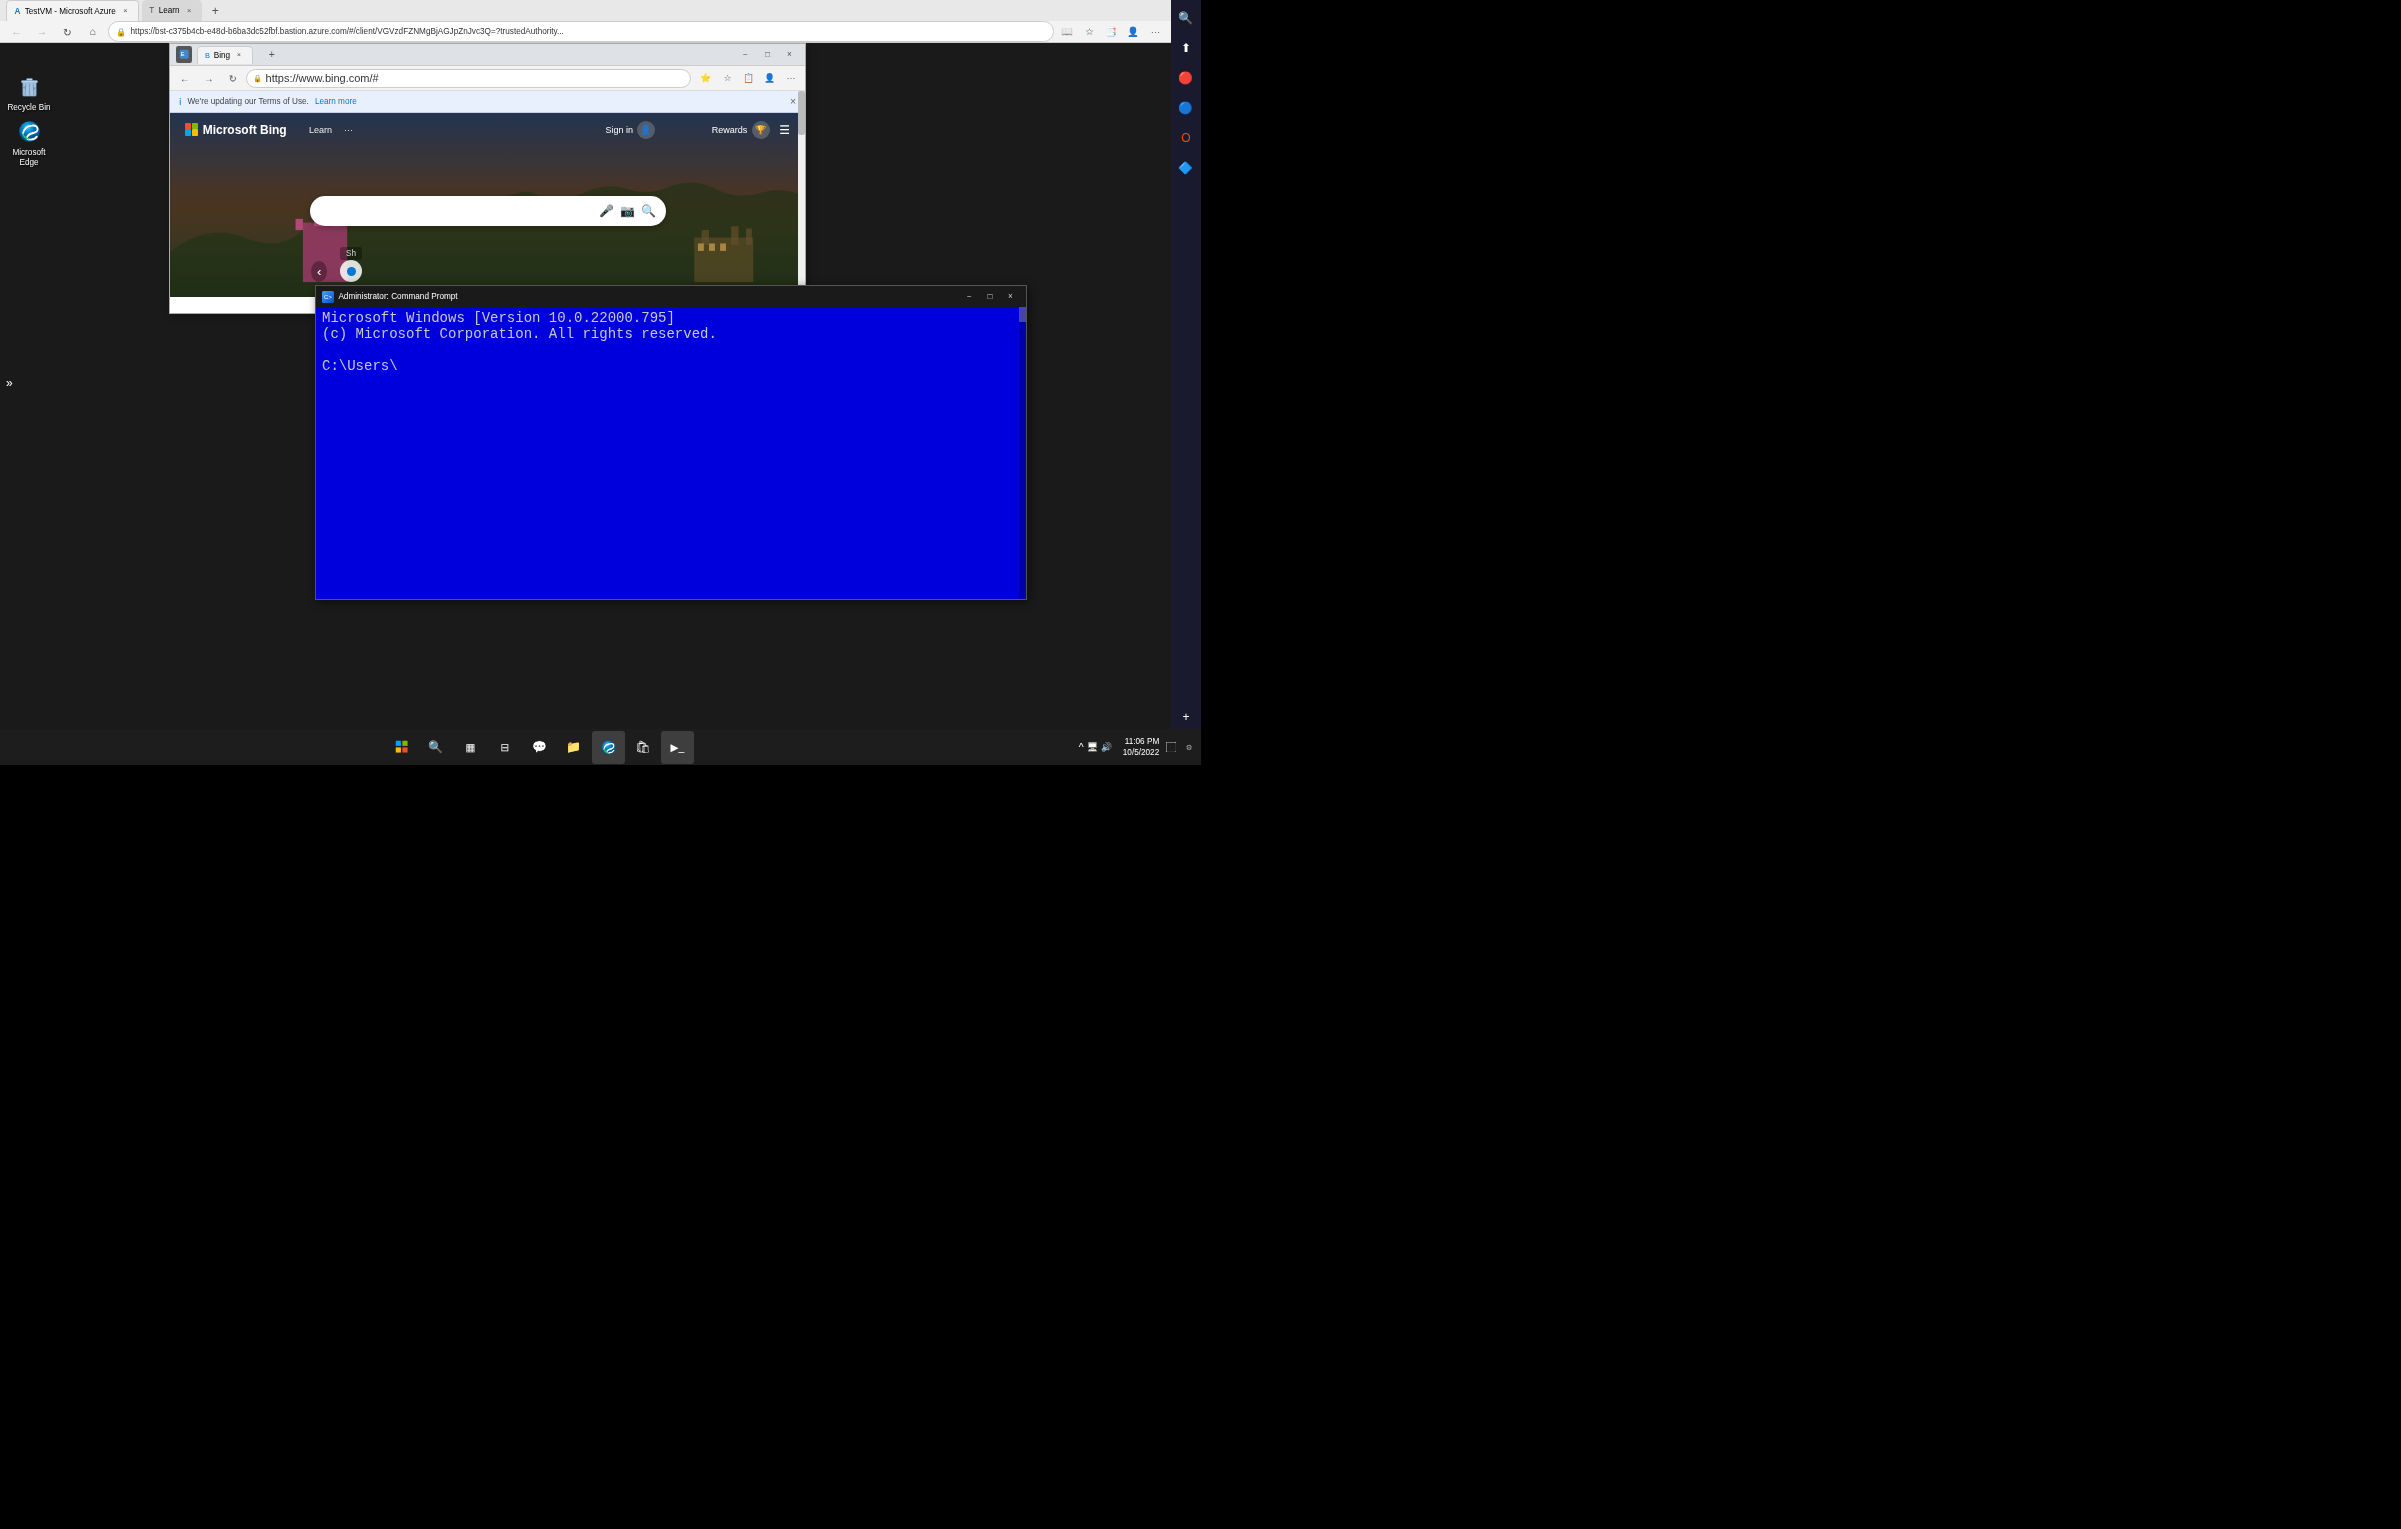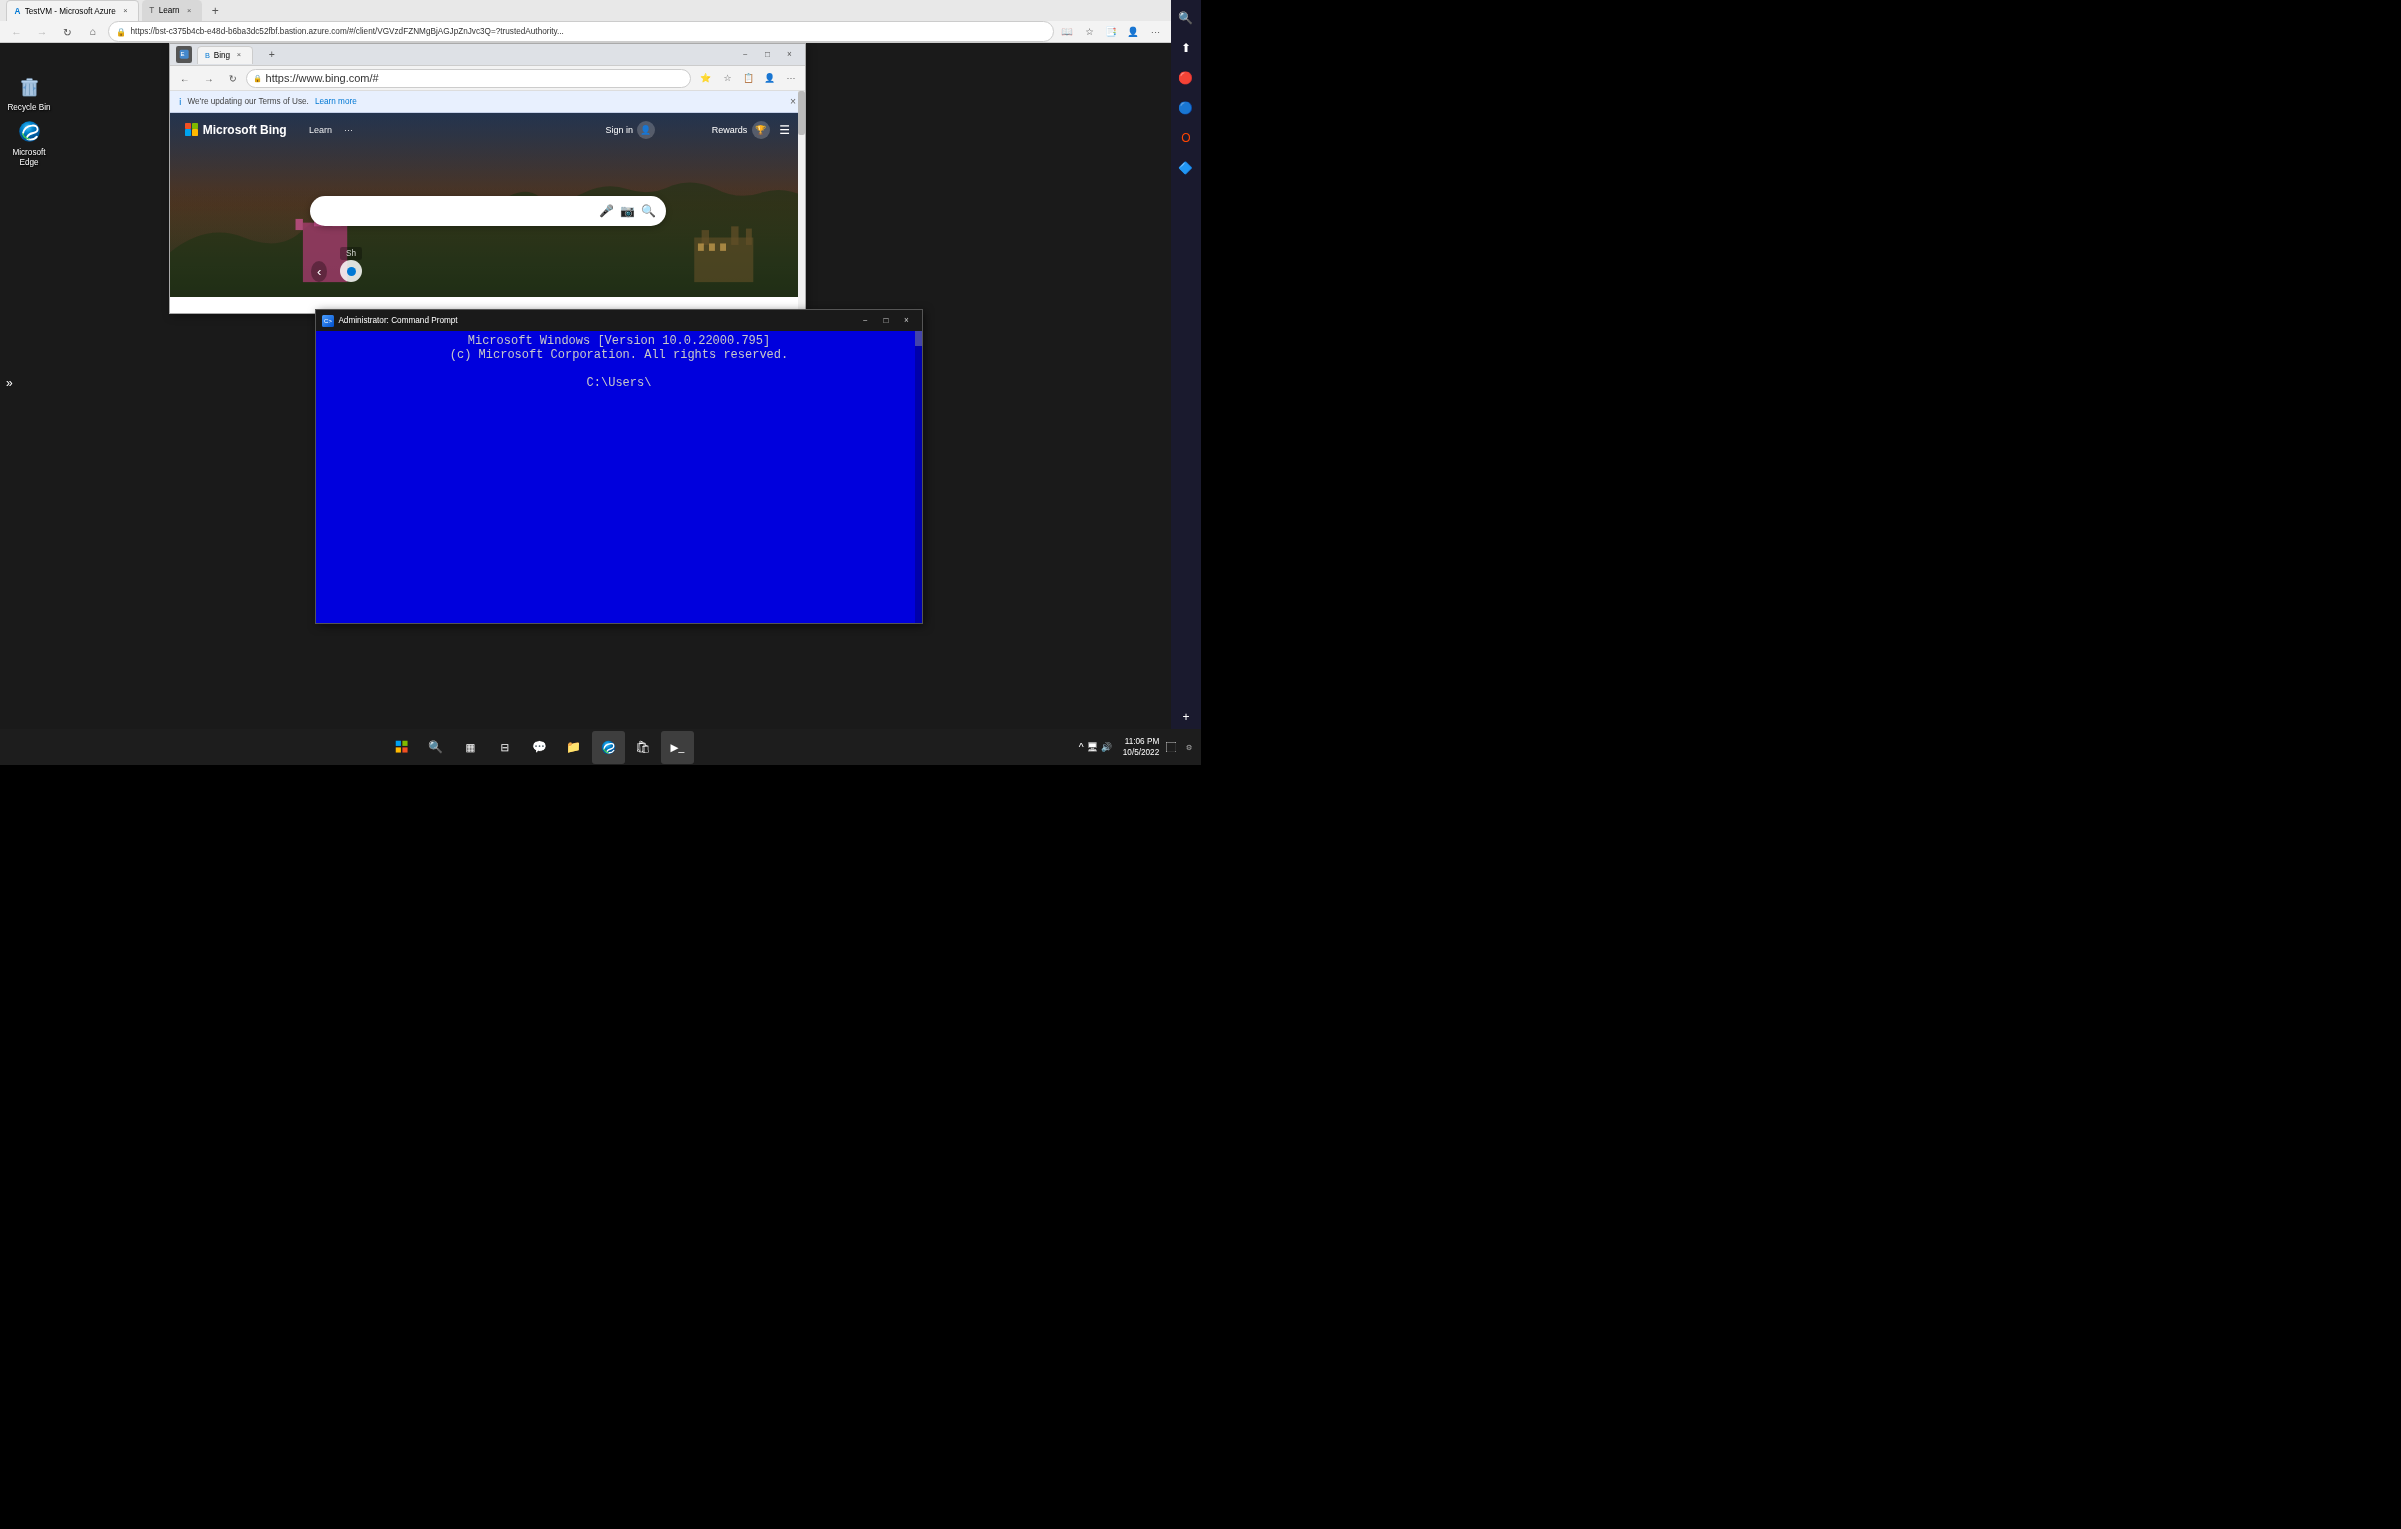--- a/index.html
+++ b/index.html
@@ -443,27 +443,26 @@
         rgba(30,45,70,0.6) 0%, 
         rgba(80,50,30,0.4) 50%, 
         rgba(60,80,60,0.5) 80%);
     }
 
     
     .cmd-window {
       position: absolute;
       top: 285px;
       left: 315px;
-      width: 608px;
+      width: 712px;
       height: 315px;
       background: #0000cc;
       border: 0.7px solid #555;
       box-shadow: 1.5px 1.5px 9px rgba(0,0,0,0.6);
       z-index: 30;
-      margin-top: 24px;
     }
     .cmd-titlebar {
       height: 21px;
       background: #1a1a1a;
       display: flex;
       align-items: center;
       padding: 0 6px;
       gap: 4.4px;
     }
     .cmd-title-icon {
@@ -495,26 +494,25 @@
       font-size: 8.2px;
       cursor: pointer;
       color: #ccc;
       border-radius: 2.2px;
     }
     .cmd-content {
       height: calc(100% - 21px);
       background: #0000dd;
       color: #c8c8c8;
       font-family: 'Courier New', Consolas, monospace;
-      font-size: 12px;
+      font-size: 14px;
       padding: 3px 6px;
       display: flex;
       flex-direction: column;
       gap: 0;
-      text-align: center;
     }
     .cmd-scrollbar {
       position: absolute;
       right: 0;
       top: 21px;
       bottom: 0;
       width: 7.4px;
       background: #0000aa;
     }
     .cmd-scrollbar-thumb {

